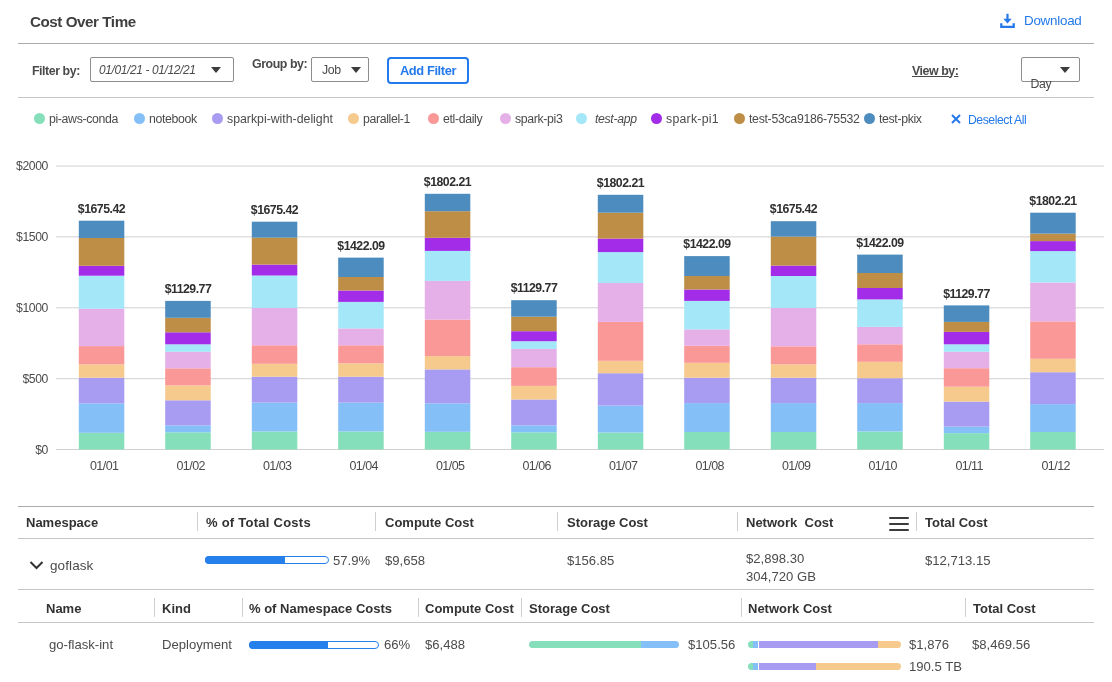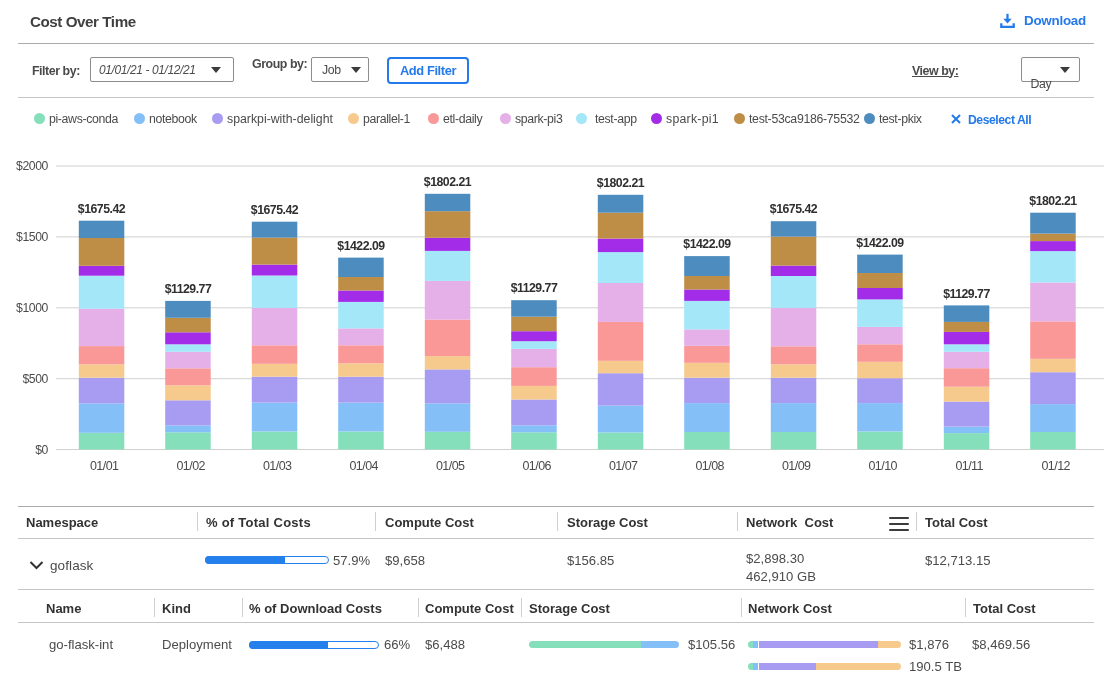--- a/index.html
+++ b/index.html
@@ -1,17 +1,17 @@
 <!DOCTYPE html>
 <html><head><meta charset="utf-8"><style>
 * { margin:0; padding:0; box-sizing:border-box; }
 html,body { width:1112px; height:682px; background:#fff; font-family:"Liberation Sans",sans-serif; overflow:hidden; }
 .abs { position:absolute; }
 .t12g { font-size:12.3px; color:#4b4b4b; letter-spacing:-0.35px; }
-.bold { font-weight:bold; }
+.bold { font-weight:normal; }
 .blue { color:#2479EB; }
 .hdr13 { font-size:13px; font-weight:bold; color:#323232; }
 .val { font-size:13.1px; color:#4b4b4b; }
 .hline { position:absolute; left:18px; width:1076px; height:1px; background:#c6c6c6; }
 .vsep { position:absolute; width:1px; height:19px; background:#cfcfcf; }
 .lbl { font-size:12.4px; font-weight:bold; color:#4a4a4a; letter-spacing:-0.45px; }
 .dd { position:absolute; height:25.5px; border:1px solid #8d8d8d; border-radius:2px; background:#fff; }
 .caret { position:absolute; width:0; height:0; border-left:5.5px solid transparent; border-right:5.5px solid transparent; border-top:6.5px solid #3c3c3c; }
 </style></head>
 <body>
@@ -47,21 +47,21 @@
     <div class="abs t12g" style="left:149px;top:111.5px;">notebook</div>
     <div class="abs" style="left:211.5px;top:112.5px;width:11px;height:11px;border-radius:50%;background:#A89CF2"></div>
     <div class="abs t12g" style="left:227px;top:111.5px;letter-spacing:0px;">sparkpi-with-delight</div>
     <div class="abs" style="left:347.5px;top:112.5px;width:11px;height:11px;border-radius:50%;background:#F6CA8D"></div>
     <div class="abs t12g" style="left:363px;top:111.5px;">parallel-1</div>
     <div class="abs" style="left:427.5px;top:112.5px;width:11px;height:11px;border-radius:50%;background:#FA9797"></div>
     <div class="abs t12g" style="left:443px;top:111.5px;">etl-daily</div>
     <div class="abs" style="left:499.5px;top:112.5px;width:11px;height:11px;border-radius:50%;background:#E5AFE8"></div>
     <div class="abs t12g" style="left:515px;top:111.5px;">spark-pi3</div>
     <div class="abs" style="left:575.5px;top:112.5px;width:11px;height:11px;border-radius:50%;background:#A3E7F8"></div>
-    <div class="abs t12g" style="left:595px;top:111.5px;">test-app</div>
+    <div class="abs t12g" style="left:595px;top:111.5px;font-style:italic;">test-app</div>
     <div class="abs" style="left:650.5px;top:112.5px;width:11px;height:11px;border-radius:50%;background:#A32CE8"></div>
     <div class="abs t12g" style="left:666px;top:111.5px;letter-spacing:0.25px;">spark-pi1</div>
     <div class="abs" style="left:733.5px;top:112.5px;width:11px;height:11px;border-radius:50%;background:#BE8D46"></div>
     <div class="abs t12g" style="left:749px;top:111.5px;letter-spacing:-0.3px;">test-53ca9186-75532</div>
     <div class="abs" style="left:863.5px;top:112.5px;width:11px;height:11px;border-radius:50%;background:#4D8CBE"></div>
     <div class="abs t12g" style="left:879px;top:111.5px;">test-pkix</div>
 <svg class="abs" style="left:951px;top:113.7px" width="10" height="10" viewBox="0 0 10 10">
       <path d="M1 1 L9 9 M9 1 L1 9" stroke="#2479EB" stroke-width="2"></path>
     </svg>
 <div class="abs bold blue" style="left:968px;top:112.5px;font-size:12.2px;letter-spacing:-0.45px;">Deselect All</div>
@@ -243,27 +243,27 @@
 <svg class="abs" style="left:29px;top:560px" width="15" height="10" viewBox="0 0 15 10">
       <path d="M1.5 2 L7.5 8 L13.5 2" stroke="#323232" stroke-width="2" fill="none"></path>
     </svg>
 <div class="abs" style="left:50px;top:558px;font-size:13.5px;color:#4b4b4b;letter-spacing:0.1px;">goflask</div>
 <div class="abs" style="left:205px;top:555.5px;width:124px;height:8.5px;border:1px solid #2680EB;border-radius:4.5px;"></div>
 <div class="abs" style="left:205px;top:555.5px;width:80px;height:8.5px;background:#2680EB;border-radius:4.5px 0 0 4.5px;"></div>
 <div class="abs val" style="left:333px;top:553px;">57.9%</div>
 <div class="abs val" style="left:385px;top:553px;">$9,658</div>
 <div class="abs val" style="left:567px;top:553px;">$156.85</div>
 <div class="abs val" style="left:746px;top:550.5px;">$2,898.30</div>
-<div class="abs val" style="left:746px;top:568.8px;">462,910 GB</div>
+<div class="abs val" style="left:746px;top:568.8px;">304,720 GB</div>
 <div class="abs val" style="left:925px;top:553px;">$12,713.15</div>
 <div class="hline" style="top:589px;"></div>
 
 <div class="abs hdr13" style="left:46px;top:601px;">Name</div>
 <div class="abs hdr13" style="left:162px;top:601px;">Kind</div>
-<div class="abs hdr13" style="left:249px;top:601px;">% of Download Costs</div>
+<div class="abs hdr13" style="left:249px;top:601px;">% of Namespace Costs</div>
 <div class="abs hdr13" style="left:425px;top:601px;">Compute Cost</div>
 <div class="abs hdr13" style="left:529px;top:601px;">Storage Cost</div>
 <div class="abs hdr13" style="left:748px;top:601px;">Network Cost</div>
 <div class="abs hdr13" style="left:973px;top:601px;">Total Cost</div>
 <div class="vsep" style="left:153.5px;top:598px;"></div>
 <div class="vsep" style="left:241.5px;top:598px;"></div>
 <div class="vsep" style="left:418px;top:598px;"></div>
 <div class="vsep" style="left:521px;top:598px;"></div>
 <div class="vsep" style="left:741px;top:598px;"></div>
 <div class="vsep" style="left:965px;top:598px;"></div>

